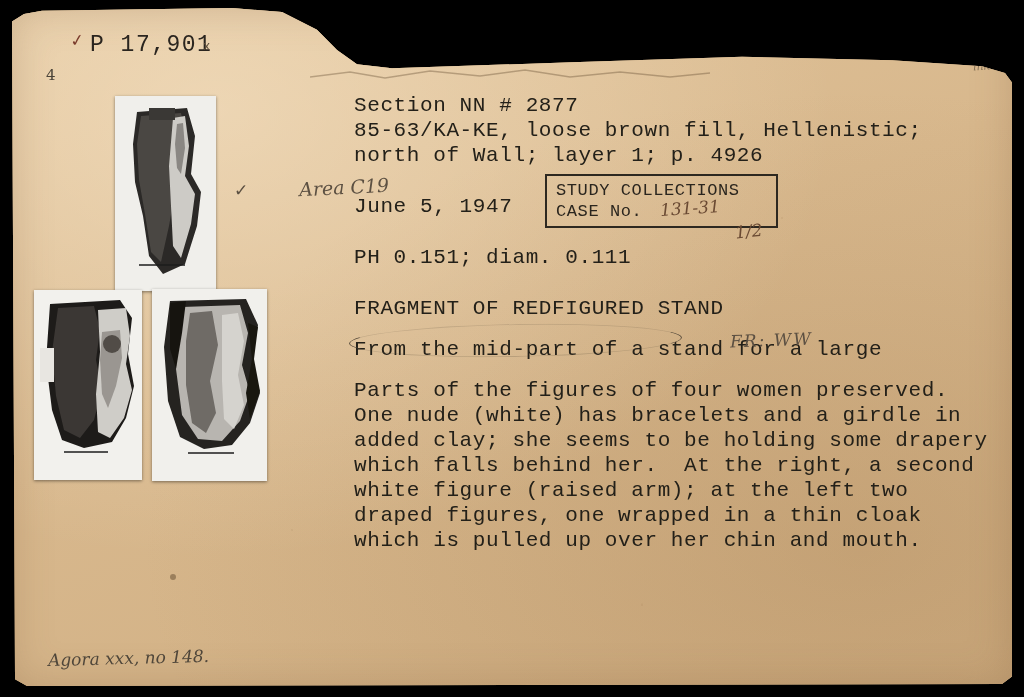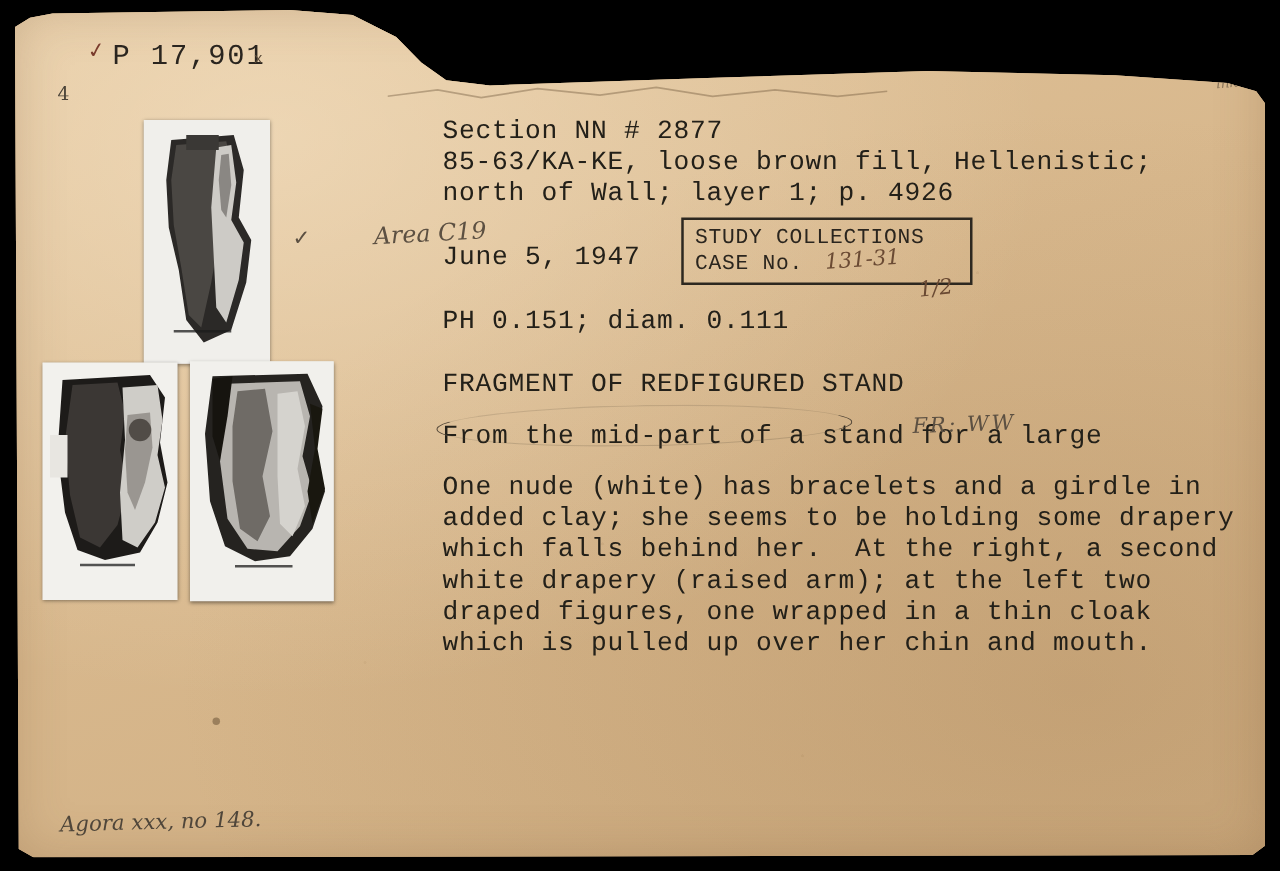--- a/index.html
+++ b/index.html
@@ -313,24 +313,25 @@
     <div class="line typed">north of Wall; layer 1; p. 4926</div>
     <div class="bigblockgap"></div>
     <div class="line typed">June 5, 1947</div>
     <div class="bigblockgap"></div>
     <div class="line typed">PH 0.151; diam. 0.111</div>
     <div class="bigblockgap"></div>
     <div class="line typed">FRAGMENT OF REDFIGURED STAND</div>
     <div class="blockgap"></div>
     <div class="line typed">From the mid-part of a stand for a large</div>
     <div class="blockgap"></div>
+    <div class="line typed">Parts of the figures of four women preserved.</div>
     <div class="line typed">One nude (white) has bracelets and a girdle in</div>
     <div class="line typed">added clay; she seems to be holding some drapery</div>
     <div class="line typed">which falls behind her.  At the right, a second</div>
-    <div class="line typed">white drapery (raised arm); at the left two</div>
+    <div class="line typed">white figure (raised arm); at the left two</div>
     <div class="line typed">draped figures, one wrapped in a thin cloak</div>
     <div class="line typed">which is pulled up over her chin and mouth.</div>
     <div class="blockgap"></div>
     <div class="blockgap"></div>
   </div>
 
   <div id="oval"></div>
 
   <div id="stamp-box">
     <div class="sline typed" id="stamp-line-1">STUDY COLLECTIONS</div>

